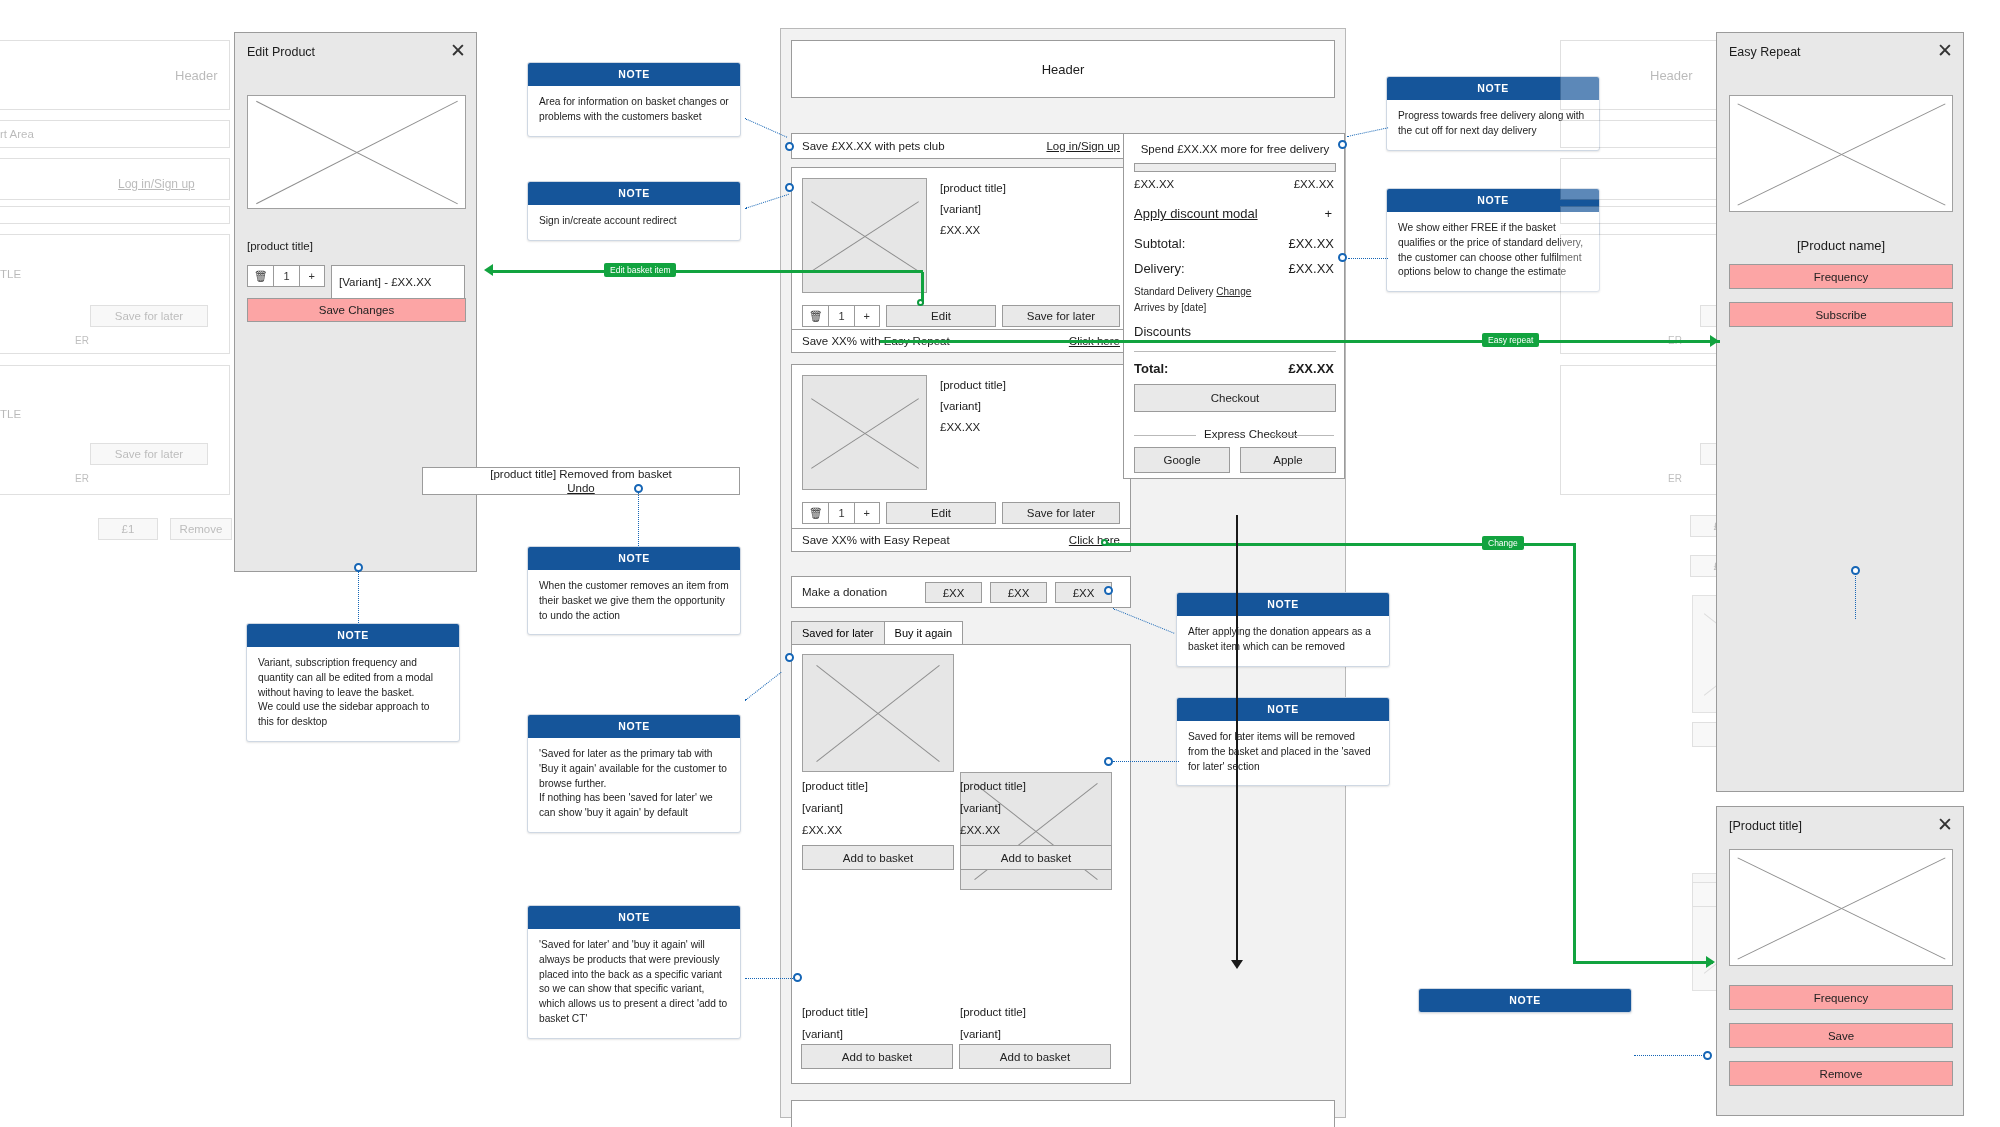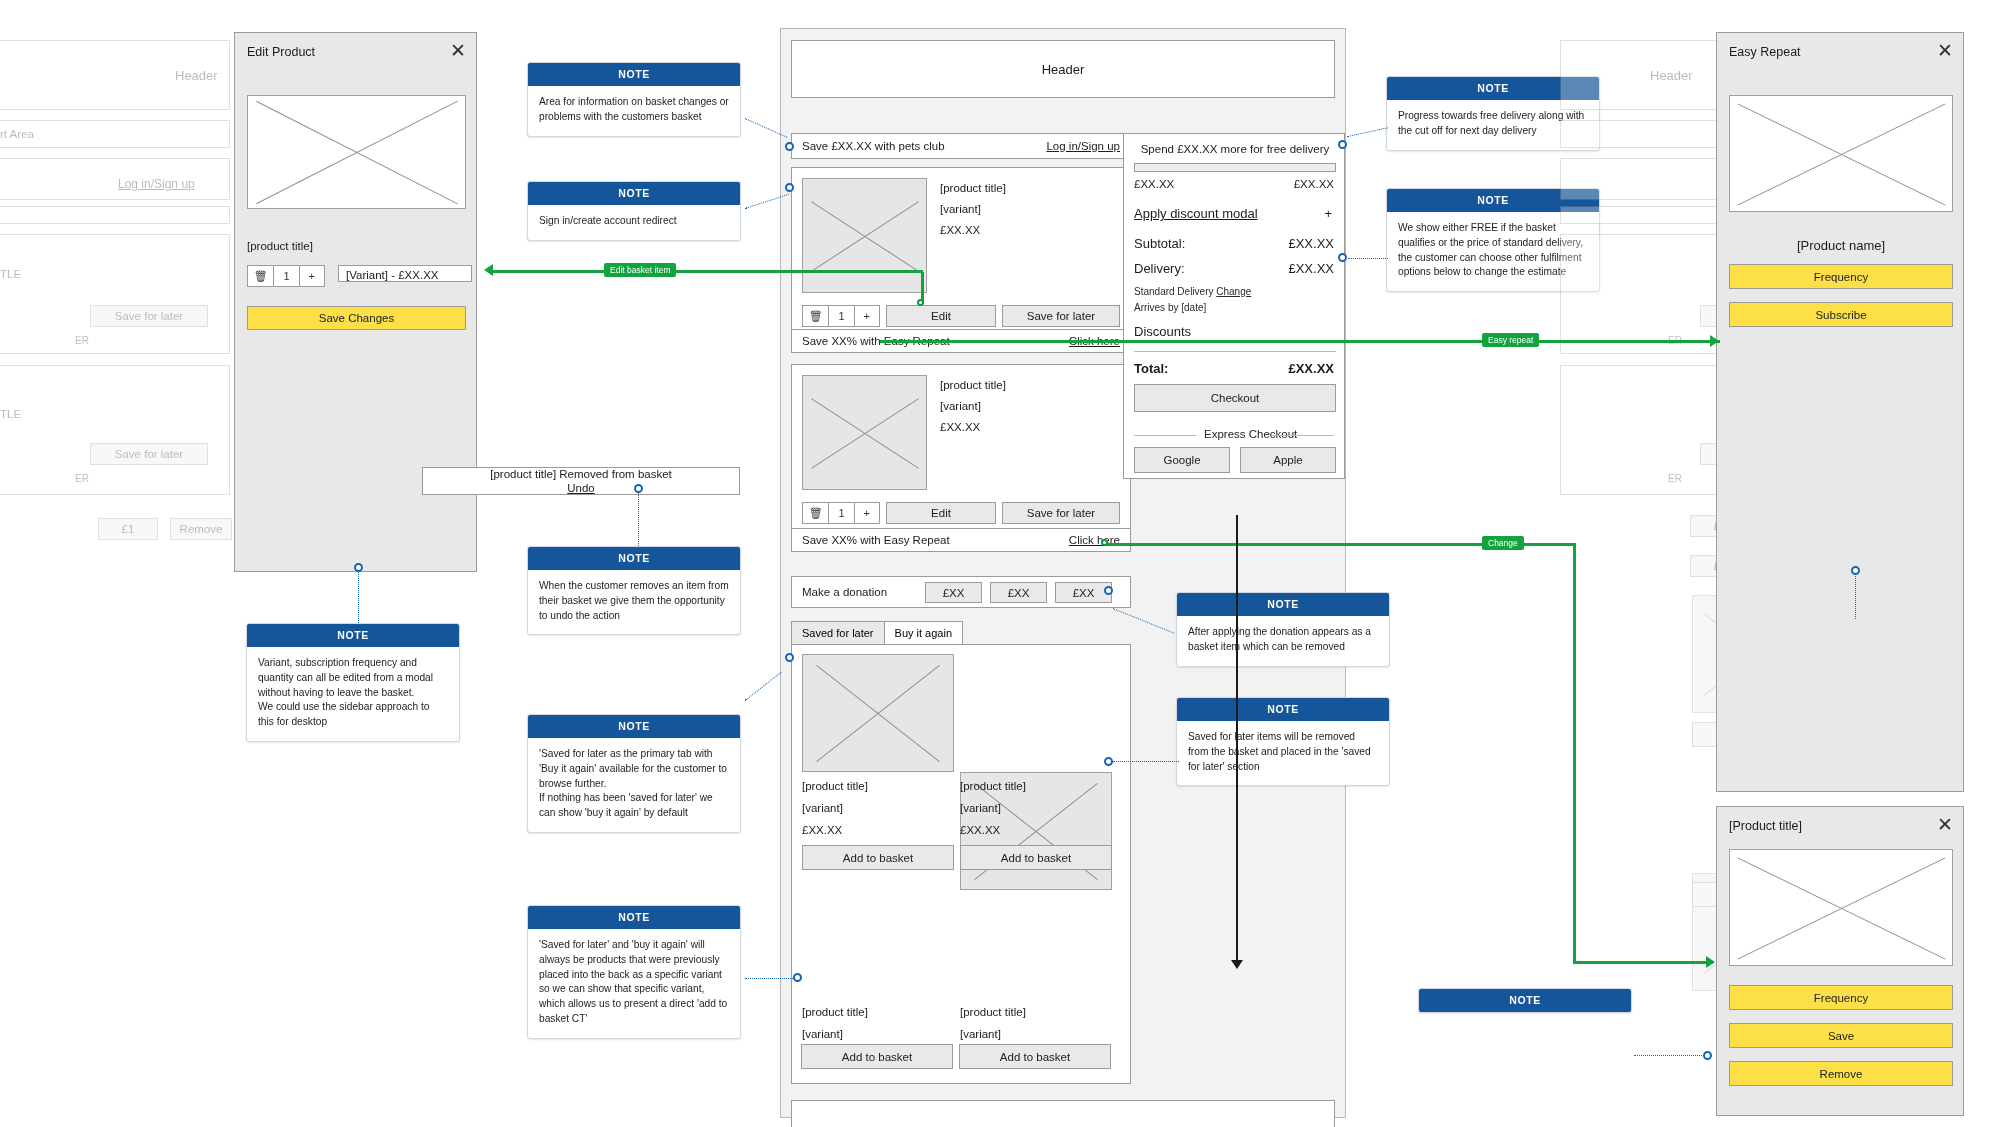--- a/index.html
+++ b/index.html
@@ -26,21 +26,21 @@
     transform-origin: center;
   }
   .imgx:before { transform: rotate(var(--a1)); }
   .imgx:after  { transform: rotate(var(--a2)); }
 
   .btn {
     background: #e9e9e9; border: 1px solid #9b9b9b;
     display: flex; align-items: center; justify-content: center;
     font-size: 11.5px; color: #222; cursor: pointer;
   }
-  .btn-white { background: #fde047; }
+  .btn-white { background: #fca5a5; }
   .lbl { font-size: 11.5px; color: #1c1c1c; white-space: nowrap; }
   .lbl-sm { font-size: 10px; color: #2a2a2a; }
   .lbl-lg { font-size: 13px; color: #1c1c1c; }
   .u { text-decoration: underline; }
 
   
   .note {
     position: absolute; background: #ffffff;
     border: 1px solid #cfd8e3; border-radius: 3px;
     box-shadow: 0 1px 2px rgba(0,0,0,.10);
@@ -137,24 +137,24 @@
   <div class="modal" style="left:234px;top:32px;width:243px;height:540px;">
     <div class="abs modal-title" style="left:12px;top:12px;">Edit Product</div>
     <div class="xbtn" style="right:10px;top:8px;">✕</div>
     <div class="abs imgx white" style="--a1:27deg;--a2:-27deg;left:12px;top:62px;width:219px;height:114px;"></div>
     <div class="abs lbl" style="left:12px;top:207px;">[product title]</div>
     <div class="abs qty" style="left:12px;top:232px;width:78px;">
       <div>🗑</div>
       <div>1</div>
       <div>+</div>
     </div>
-    <div class="abs box" style="left:103px;top:232px;width:134px;height:17px;display:flex;align-items:flex-end;">
+    <div class="abs box" style="left:96px;top:232px;width:134px;height:34px;display:flex;align-items:center;">
       <span class="lbl" style="padding-left:7px;">[Variant] - £XX.XX</span>
     </div>
-    <div class="abs btn btn-white" style="left:12px;top:265px;width:219px;height:24px;margin-top:8px;">Save Changes</div>
+    <div class="abs btn btn-white" style="left:12px;top:265px;width:219px;height:24px;">Save Changes</div>
   </div>
 
   <div class="note" style="left:527px;top:62px;width:214px;">
     <div class="note-head">NOTE</div>
     <div class="note-body">Area for information on basket changes or problems with the customers basket</div>
   </div>
   <div class="note" style="left:527px;top:181px;width:214px;">
     <div class="note-head">NOTE</div>
     <div class="note-body">Sign in/create account redirect</div>
   </div>

